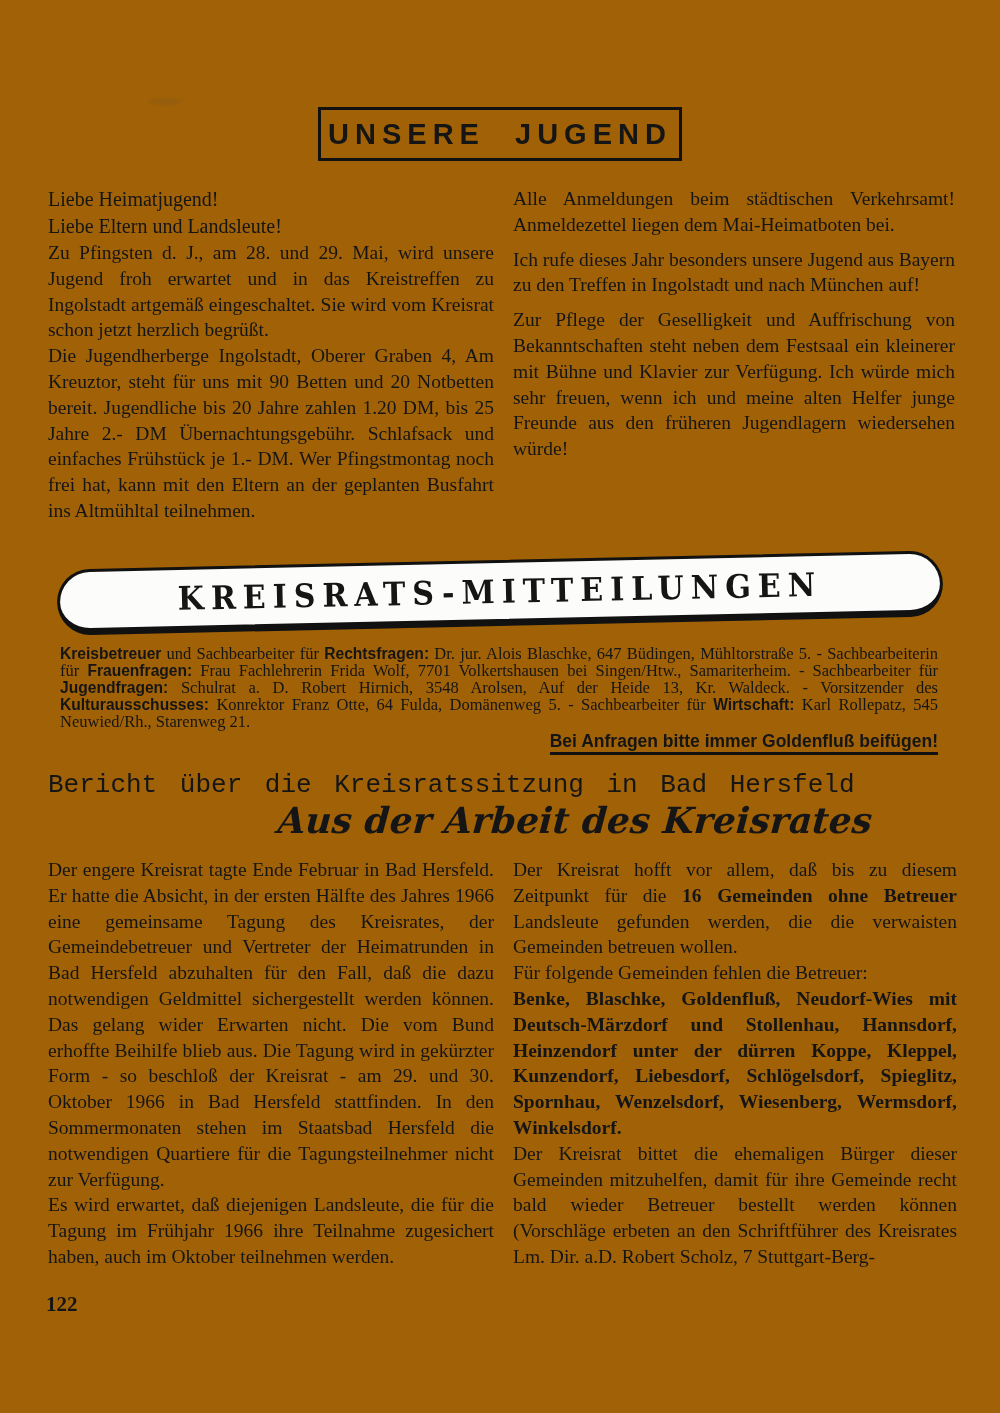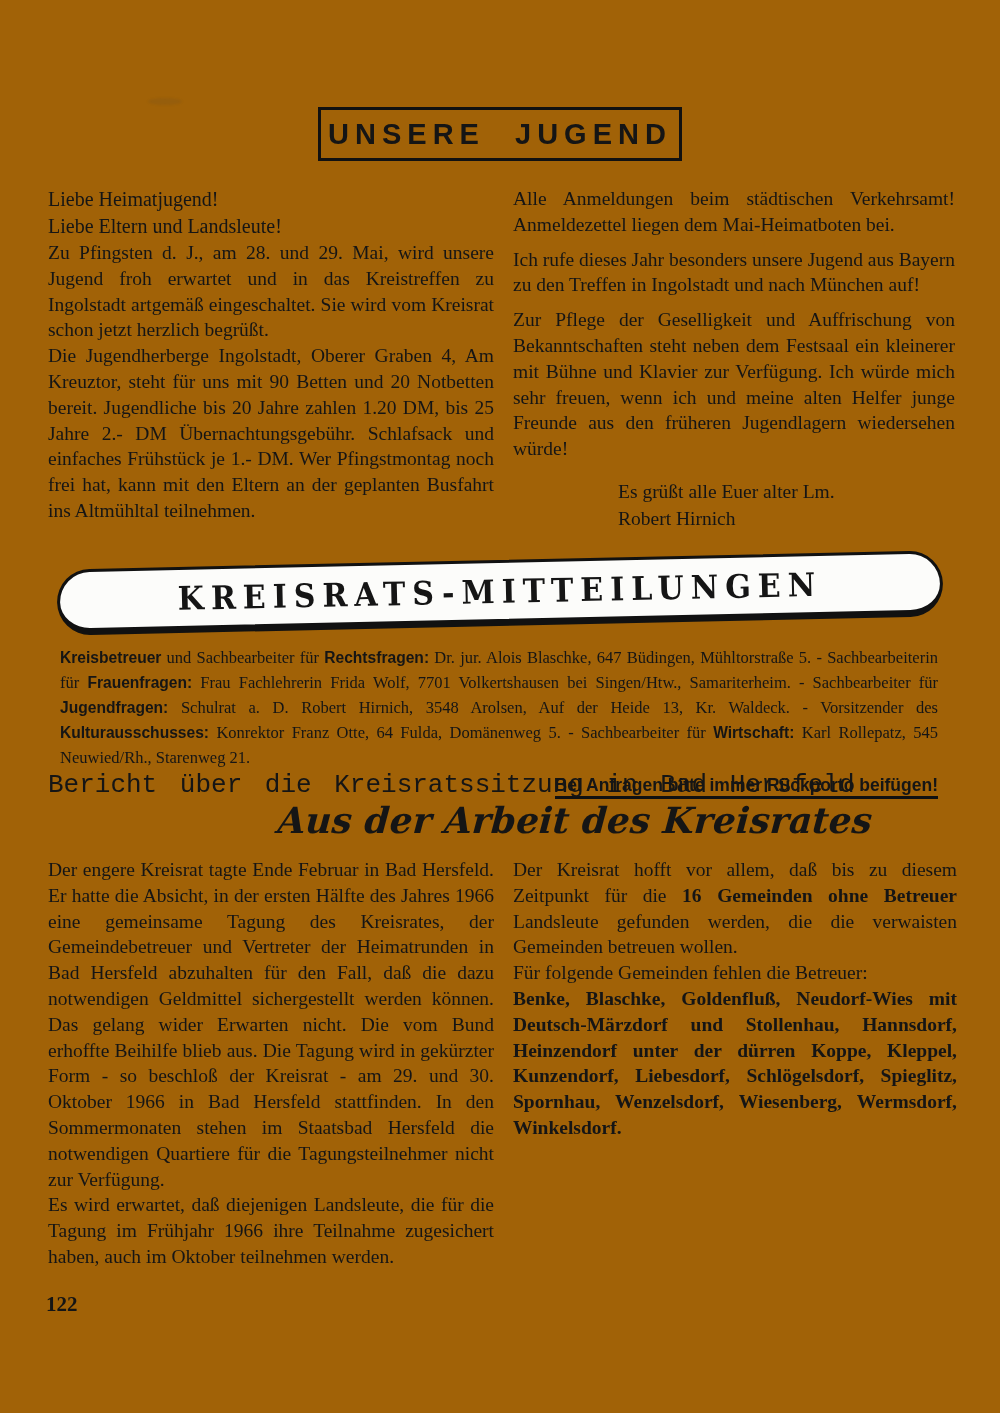--- a/index.html
+++ b/index.html
@@ -73,21 +73,21 @@
     font-size: 30px;
     letter-spacing: 7px;
     transform: scaleY(1.08);
     white-space: nowrap;
   }
 
   
   .info {
     position: absolute; left: 60px; top: 645px; width: 878px;
     font-size: 16.5px;
-    line-height: 25px;
+    line-height: 17px;
     text-align: justify;
   }
   .info-par .seg-bold {
     font-family: "Liberation Sans", sans-serif;
     font-weight: 700;
     font-size: 15.6px;
   }
   .rueckporto-row { text-align: right; margin-top: 3px; }
   .rueckporto-row span {
     font-family: "Liberation Sans", sans-serif;
@@ -139,47 +139,44 @@
     <div class="lead-heading">Liebe Heimatjugend!</div>
     <div class="lead-heading">Liebe Eltern und Landsleute!</div>
     <p>Zu Pfingsten d. J., am 28. und 29. Mai, wird unsere Jugend froh erwartet und in das Kreistreffen zu Ingolstadt artgemäß eingeschaltet. Sie wird vom Kreisrat schon jetzt herzlich begrüßt.</p>
     <p>Die Jugendherberge Ingolstadt, Oberer Graben 4, Am Kreuztor, steht für uns mit 90 Betten und 20 Notbetten bereit. Jugendliche bis 20 Jahre zahlen 1.20 DM, bis 25 Jahre 2.- DM Übernachtungsgebühr. Schlafsack und einfaches Frühstück je 1.- DM. Wer Pfingstmontag noch frei hat, kann mit den Eltern an der geplanten Busfahrt ins Altmühltal teilnehmen.</p>
   </div>
 
   <div class="col col-jr">
     <p>Alle Anmeldungen beim städtischen Verkehrsamt! Anmeldezettel liegen dem Mai-Heimatboten bei.</p>
     <p class="gap">Ich rufe dieses Jahr besonders unsere Jugend aus Bayern zu den Treffen in Ingolstadt und nach München auf!</p>
     <p class="gap">Zur Pflege der Geselligkeit und Auffrischung von Bekanntschaften steht neben dem Festsaal ein kleinerer mit Bühne und Klavier zur Verfügung. Ich würde mich sehr freuen, wenn ich und meine alten Helfer junge Freunde aus den früheren Jugendlagern wiedersehen würde!</p>
-    <div class="signature">
-      <div>Es grüßt alle Euer alter Lm.</div>
-      <div>Robert Hirnich</div>
-    </div>
   </div>
 
   <div class="banner">
     <span>KREISRATS-MITTEILUNGEN</span>
   </div>
 
   <div class="info">
     <div class="info-par"><span class="seg seg-bold">Kreisbetreuer</span><span class="seg"> und Sachbearbeiter für </span><span class="seg seg-bold">Rechtsfragen:</span><span class="seg"> Dr. jur. Alois Blaschke, 647 Büdingen, Mühltorstraße 5. - Sachbearbeiterin für </span><span class="seg seg-bold">Frauenfragen:</span><span class="seg"> Frau Fachlehrerin Frida Wolf, 7701 Volkertshausen bei Singen/Htw., Samariterheim. - Sachbearbeiter für </span><span class="seg seg-bold">Jugendfragen:</span><span class="seg"> Schulrat a. D. Robert Hirnich, 3548 Arolsen, Auf der Heide 13, Kr. Waldeck. - Vorsitzender des </span><span class="seg seg-bold">Kulturausschusses:</span><span class="seg"> Konrektor Franz Otte, 64 Fulda, Domänenweg 5. - Sachbearbeiter für </span><span class="seg seg-bold">Wirtschaft:</span><span class="seg"> Karl Rollepatz, 545 Neuwied/Rh., Starenweg 21.</span></div>
     <div class="rueckporto-row">
-      <span>Bei Anfragen bitte immer Rückporto beifügen!</span>
+      <span>Bei Anfragen bitte immer Goldenfluß beifügen!</span>
     </div>
   </div>
 
   <div class="bericht">Bericht über die Kreisratssitzung in Bad Hersfeld</div>
 
   <div class="headline">Aus der Arbeit des Kreisrates</div>
 
   <div class="col col-ml">
     <p>Der engere Kreisrat tagte Ende Februar in Bad Hersfeld. Er hatte die Absicht, in der ersten Hälfte des Jahres 1966 eine gemeinsame Tagung des Kreisrates, der Gemeindebetreuer und Vertreter der Heimatrunden in Bad Hersfeld abzuhalten für den Fall, daß die dazu notwendigen Geldmittel sichergestellt werden können. Das gelang wider Erwarten nicht. Die vom Bund erhoffte Beihilfe blieb aus. Die Tagung wird in gekürzter Form - so beschloß der Kreisrat - am 29. und 30. Oktober 1966 in Bad Hersfeld stattfinden. In den Sommermonaten stehen im Staatsbad Hersfeld die notwendigen Quartiere für die Tagungsteilnehmer nicht zur Verfügung.</p>
     <p>Es wird erwartet, daß diejenigen Landsleute, die für die Tagung im Frühjahr 1966 ihre Teilnahme zugesichert haben, auch im Oktober teilnehmen werden.</p>
   </div>
 
   <div class="col col-mr">
     <p class="body-par"><span class="seg">Der Kreisrat hofft vor allem, daß bis zu diesem Zeitpunkt für die </span><span class="seg seg-bold">16 Gemeinden ohne Betreuer</span><span class="seg"> Landsleute gefunden werden, die die verwaisten Gemeinden betreuen wollen.</span></p>
     <p>Für folgende Gemeinden fehlen die Betreuer:</p>
     <p class="bold-par">Benke, Blaschke, Goldenfluß, Neudorf-Wies mit Deutsch-Märzdorf und Stollenhau, Hannsdorf, Heinzendorf unter der dürren Koppe, Kleppel, Kunzendorf, Liebesdorf, Schlögelsdorf, Spieglitz, Spornhau, Wenzelsdorf, Wiesenberg, Wermsdorf, Winkelsdorf.</p>
+    <p>Der Kreisrat bittet die ehemaligen Bürger dieser Gemeinden mitzuhelfen, damit für ihre Gemeinde recht bald wieder Betreuer bestellt werden können (Vorschläge erbeten an den Schriftführer des Kreisrates Lm. Dir. a.D. Robert Scholz, 7 Stuttgart-Berg-</p>
   </div>
 
   <div class="pagenum">122</div>
 
 </div>
 
 </body></html>

